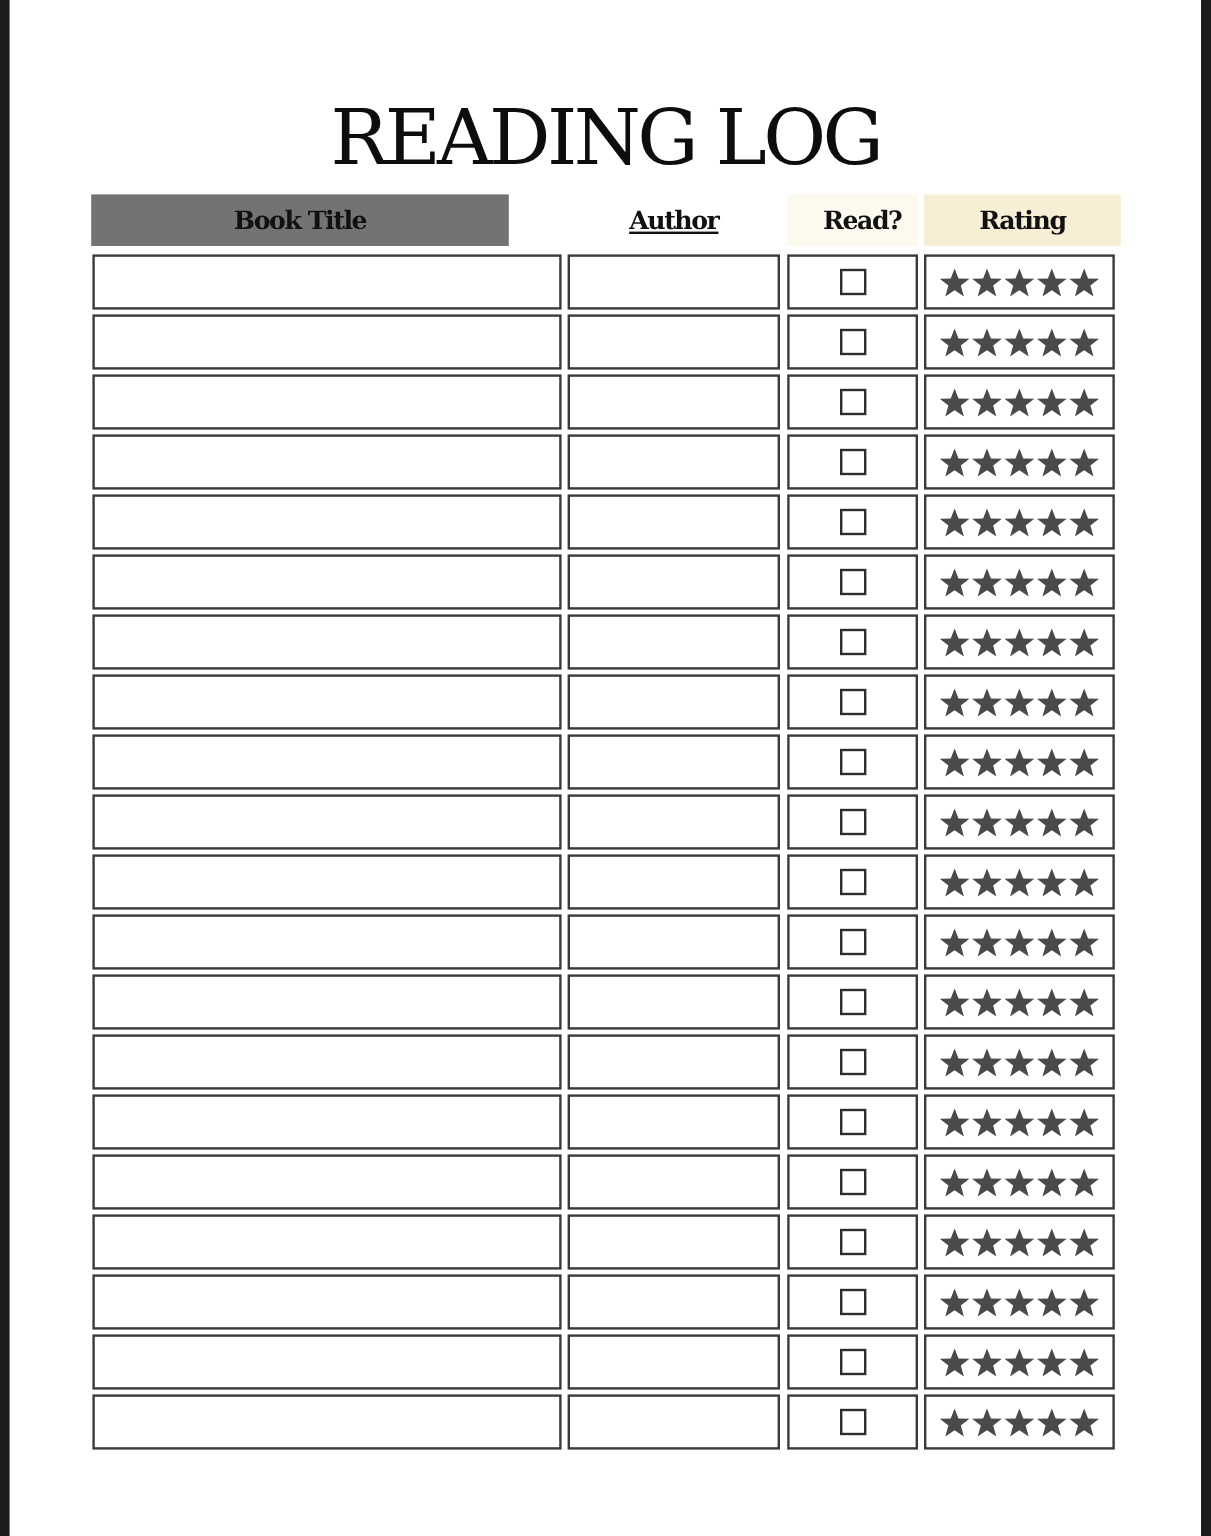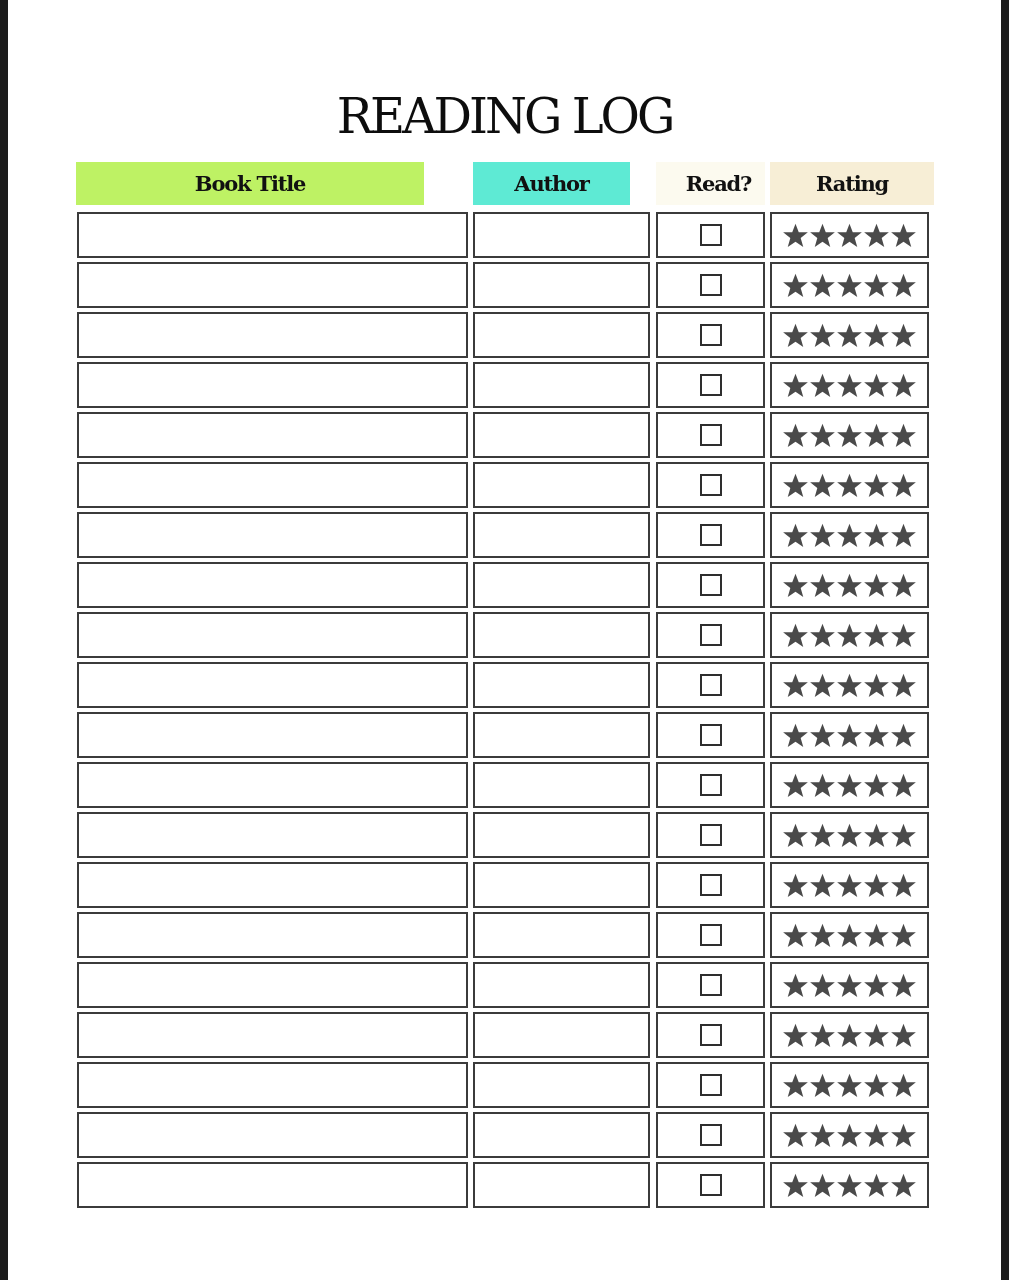--- a/index.html
+++ b/index.html
@@ -6,31 +6,31 @@
   html, body { width: 1009px; height: 1280px; background: #1a1a1a; overflow: hidden; }
   .page {
     position: absolute; left: 8px; top: 0; width: 993px; height: 1280px;
     background: #ffffff;
   }
   .edge-left { position: absolute; left: 0; top: 0; width: 8px; height: 1280px; background: #1c1c1c; }
   .edge-right { position: absolute; left: 1001px; top: 0; width: 8px; height: 1280px; background: #1c1c1c; }
   .title {
     position: absolute; left: 0; top: 86px; width: 1009px; text-align: center;
     font-family: "DejaVu Serif", "Liberation Serif", serif;
-    font-size: 48px; font-weight: normal; letter-spacing: -3px; color: #0d0d0d;
+    font-size: 64px; font-weight: normal; letter-spacing: -3px; color: #0d0d0d;
     line-height: 60px;
   }
   .hdr {
     position: absolute; top: 162px; height: 43px;
     font-family: "DejaVu Serif", "Liberation Serif", serif;
     font-weight: bold; font-size: 21px; letter-spacing: -1.2px; color: #111;
     display: flex; align-items: center; justify-content: center;
   }
-  .hdr.c1 { left: 76px; width: 348px; background: #bef264; }
-  .hdr.c2 { left: 473px; width: 157px; background: #5eead4; }
+  .hdr.c1 { left: 76px; width: 348px; background: #737373; }
+  .hdr.c2 { left: 473px; width: 177px; background: #ffffff; text-decoration: underline; }
   .hdr.c3 { left: 656px; width: 109px; background: #fcfaef; padding-left: 16px; }
   .hdr.c4 { left: 770px; width: 164px; background: #f7eed6; }
   .rows { position: absolute; left: 0; top: 212px; width: 1009px; }
   .row { position: relative; height: 50px; }
   .cell {
     position: absolute; top: 0; height: 46px;
     border: 2px solid #3b3b3b; background: #fff;
   }
   .cell.c1 { left: 77px; width: 391px; }
   .cell.c2 { left: 473px; width: 177px; }

